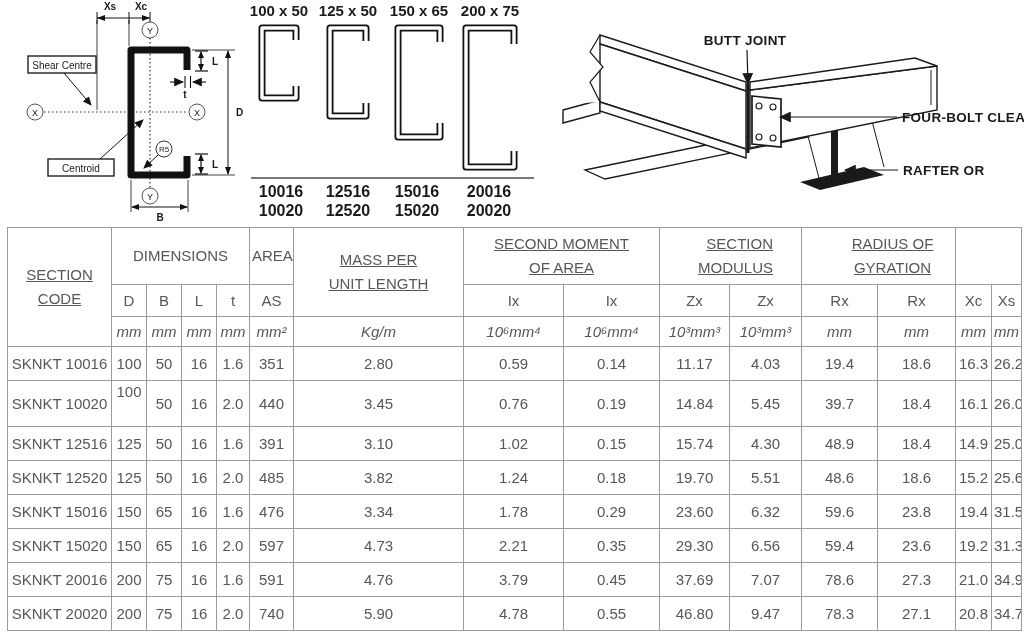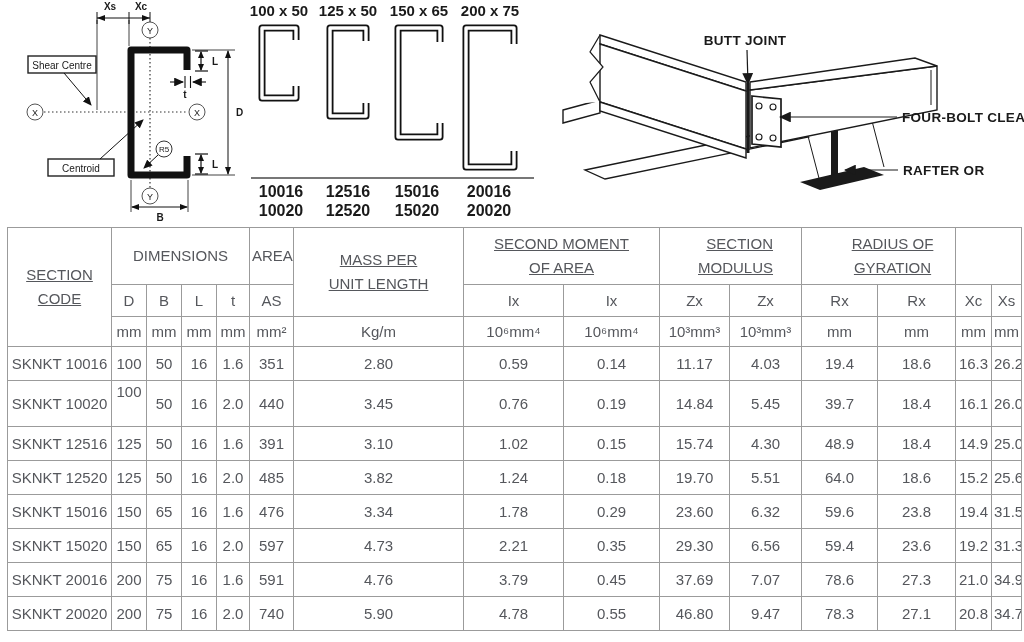--- a/index.html
+++ b/index.html
@@ -21,21 +21,21 @@
   .code-t{font-size:16px;font-weight:bold;}
   .rlabel{font-size:13.5px;font-weight:bold;letter-spacing:.3px;}
 
   
   #tblwrap{position:absolute;left:7px;top:227px;}
   table{border-collapse:collapse;table-layout:fixed;width:1014px;color:#55575c;}
   th,td{border:1px solid #9b9b9b;font-weight:normal;text-align:center;
         font-size:15px;padding:0 2px;overflow:hidden;}
   tr.h1 th{height:56px;line-height:1.6;}
   tr.h2 th{height:31px;}
-  tr.h3 th{height:29px;}
+  tr.h3 th{height:29px;font-style:italic;}
   tr.dr td{height:33px;}
   tr.dr-tall td{height:43px;}
   td.v-top{vertical-align:top;line-height:1.15;padding-top:2px;}
   .gw{display:inline-block;text-decoration:underline;}
   .gw-code{width:70px;line-height:1.6;}
   .gw-mass{width:115px;}
   .gw-smoa{width:150px;}
   .gw-mod{width:85px;text-align:right;}
   .gw-gyr{width:95px;margin-left:28px;}
 
@@ -360,21 +360,21 @@
         <td>125</td>
         <td>50</td>
         <td>16</td>
         <td>2.0</td>
         <td>485</td>
         <td>3.82</td>
         <td>1.24</td>
         <td>0.18</td>
         <td>19.70</td>
         <td>5.51</td>
-        <td>64.0</td>
+        <td>48.6</td>
         <td>18.6</td>
         <td>15.2</td>
         <td>25.6</td>
       </tr>
       <tr class="dr">
         <td>SKNKT 15016</td>
         <td>150</td>
         <td>65</td>
         <td>16</td>
         <td>1.6</td>

